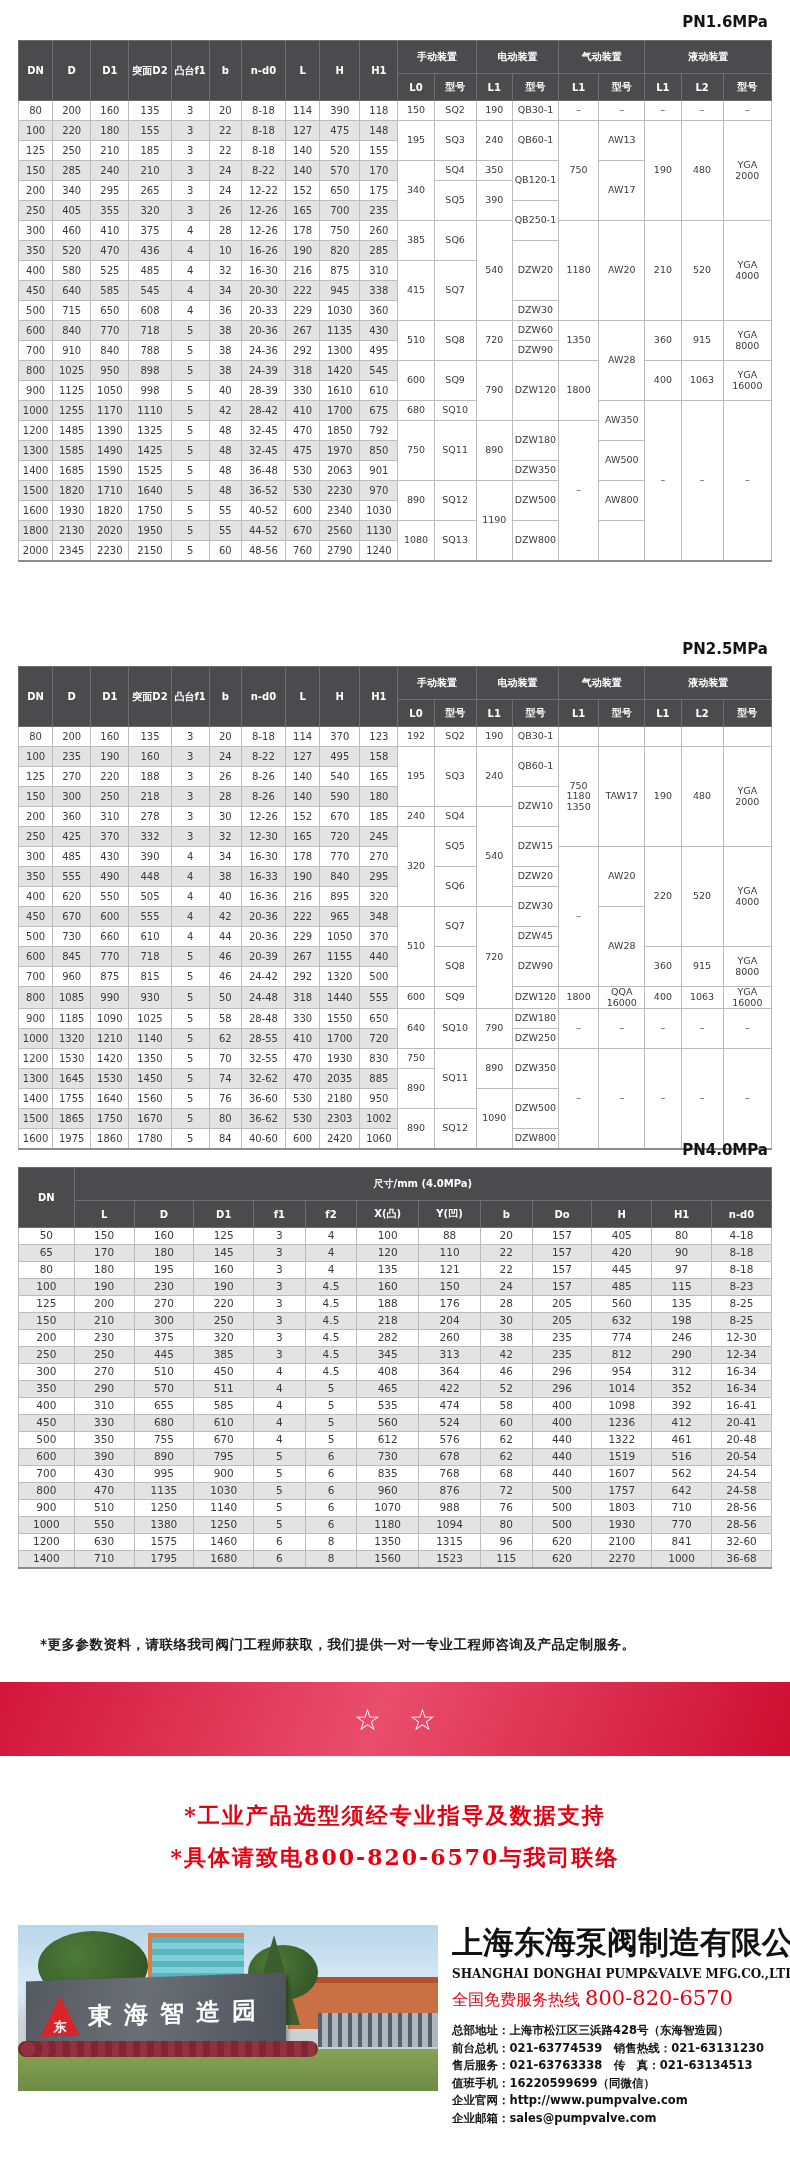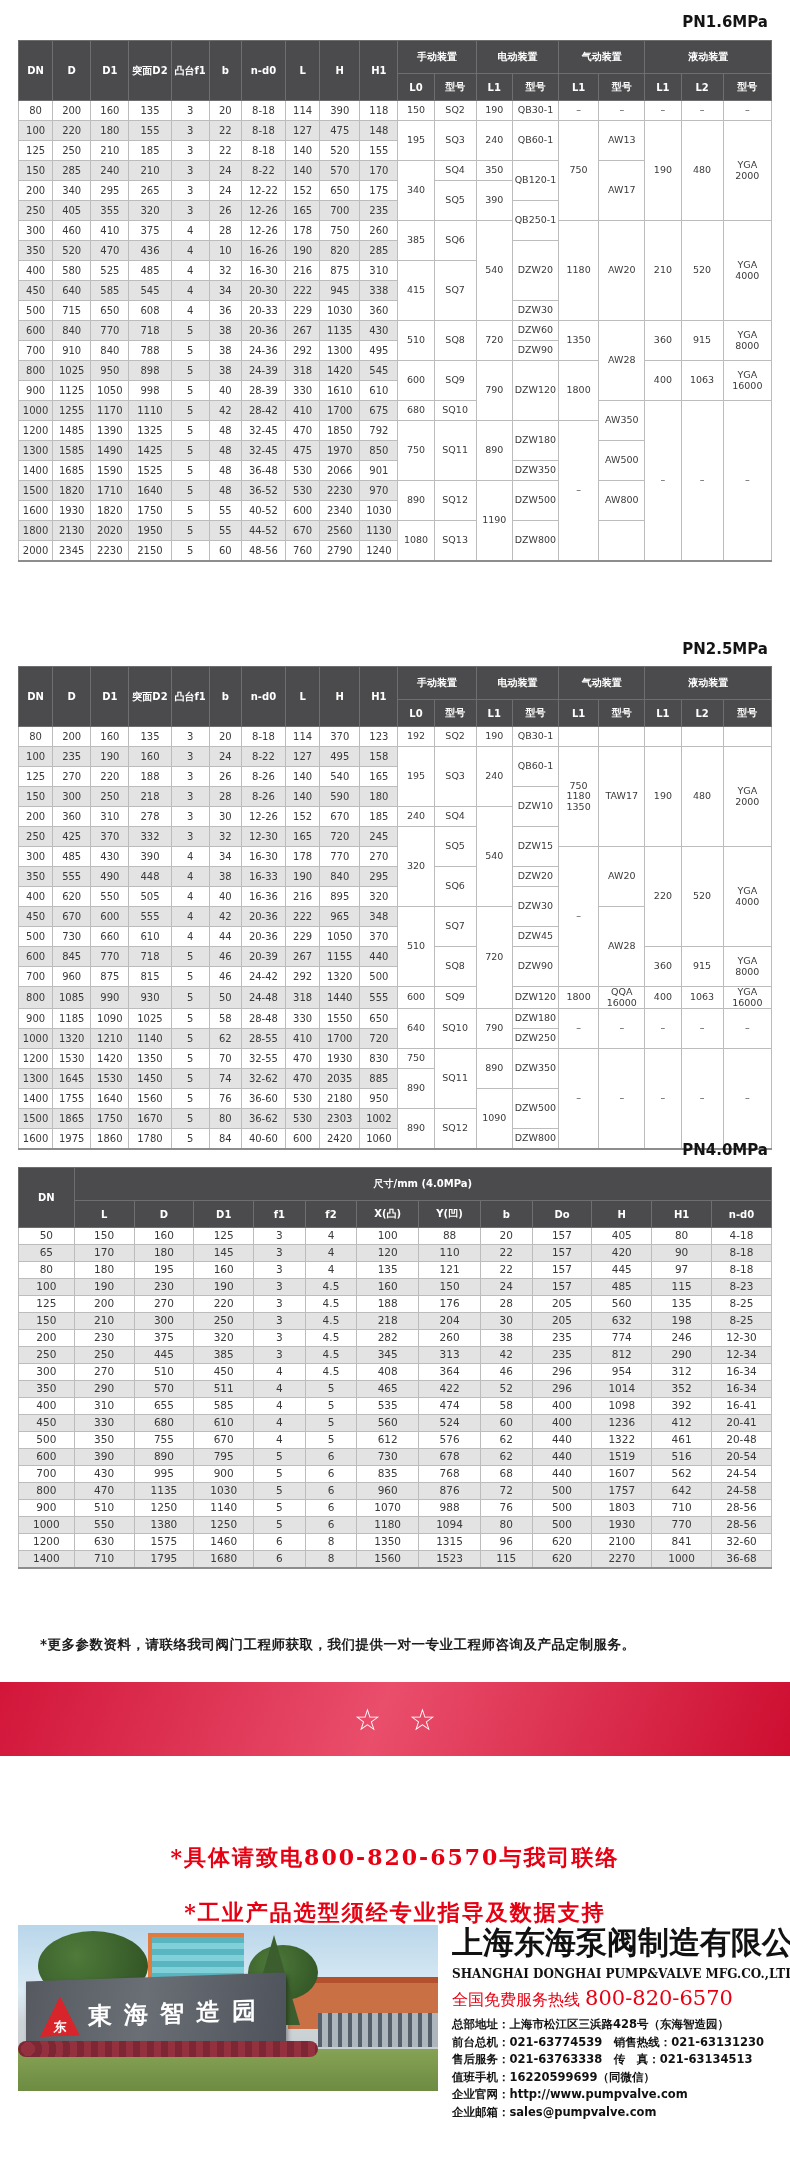--- a/index.html
+++ b/index.html
@@ -57,21 +57,21 @@
          background:linear-gradient(#86a254,#6d8c42);}
   .ph-shrub{position:absolute;left:0;bottom:34px;width:300px;height:16px;border-radius:8px;
          background:repeating-radial-gradient(circle at 10px 8px,#93323e 0 7px,#7c2733 7px 14px);}
   .ph-road{position:absolute;right:0;bottom:0;width:150px;height:40px;background:linear-gradient(#9aa0a4,#83898d);}
   
   .finfo{position:absolute;left:452px;top:1922px;width:322px;}
   .f-cn{font-size:31px;font-weight:bold;color:#111;white-space:nowrap;}
   .f-en{font-family:"DejaVu Serif",serif;font-size:12px;font-weight:bold;color:#111;margin-top:3px;white-space:nowrap;}
   .f-hot{margin-top:5px;color:#e60012;font-weight:normal;font-size:16px;white-space:nowrap;}
   .f-hot .num{font-family:"DejaVu Serif",serif;font-size:21px;}
-  .f-lines{margin-top:5px;}
+  .f-lines{margin-top:11px;}
   .f-line{font-size:11.5px;font-weight:bold;color:#111;line-height:17.5px;white-space:nowrap;}
 </style>
 </head>
 <body>
 
 <div class="page">
 
   <div class="wm" style="left:90px;top:200px;">上海东海 800-820-6570</div>
   <div class="wm" style="left:380px;top:430px;">上海东海 800-820-6570</div>
   <div class="wm" style="left:120px;top:860px;">上海东海 800-820-6570</div>
@@ -418,21 +418,21 @@
           </tr>
           <tr>
             <td>1400</td>
             <td>1685</td>
             <td>1590</td>
             <td>1525</td>
             <td>5</td>
             <td>48</td>
             <td>36-48</td>
             <td>530</td>
-            <td>2066</td>
+            <td>2063</td>
             <td>901</td>
             <td rowspan="1" class="mg">DZW350</td>
           </tr>
           <tr>
             <td class="alt">1500</td>
             <td class="alt">1820</td>
             <td class="alt">1710</td>
             <td class="alt">1640</td>
             <td class="alt">5</td>
             <td class="alt">48</td>
@@ -1219,21 +1219,21 @@
       </table>
     </div>
 
   <div class="note" style="top:1636px;">*更多参数资料，请联络我司阀门工程师获取，我们提供一对一专业工程师咨询及产品定制服务。</div>
 
   <div class="band" style="top:1682px;">
     <span class="star">☆</span>
     <span class="star">☆</span>
   </div>
 
-  <div class="notice" style="top:1898px;">*工业产品选型须经专业指导及数据支持</div>
+  <div class="notice" style="top:1801px;">*工业产品选型须经专业指导及数据支持</div>
   <div class="notice" style="top:1843px;">*具体请致电800-820-6570与我司联络</div>
 
   <div class="photo">
     <div class="ph-glass"></div>
     <div class="ph-bldg2"></div>
     <div class="ph-tree" style="left:20px;top:6px;width:110px;height:70px;"></div>
     <div class="ph-tree" style="left:230px;top:20px;width:70px;height:55px;"></div>
     <div class="ph-conifer" style="left:230px;top:10px;"></div>
     <div class="ph-fence"></div>
     <div class="ph-wall">

